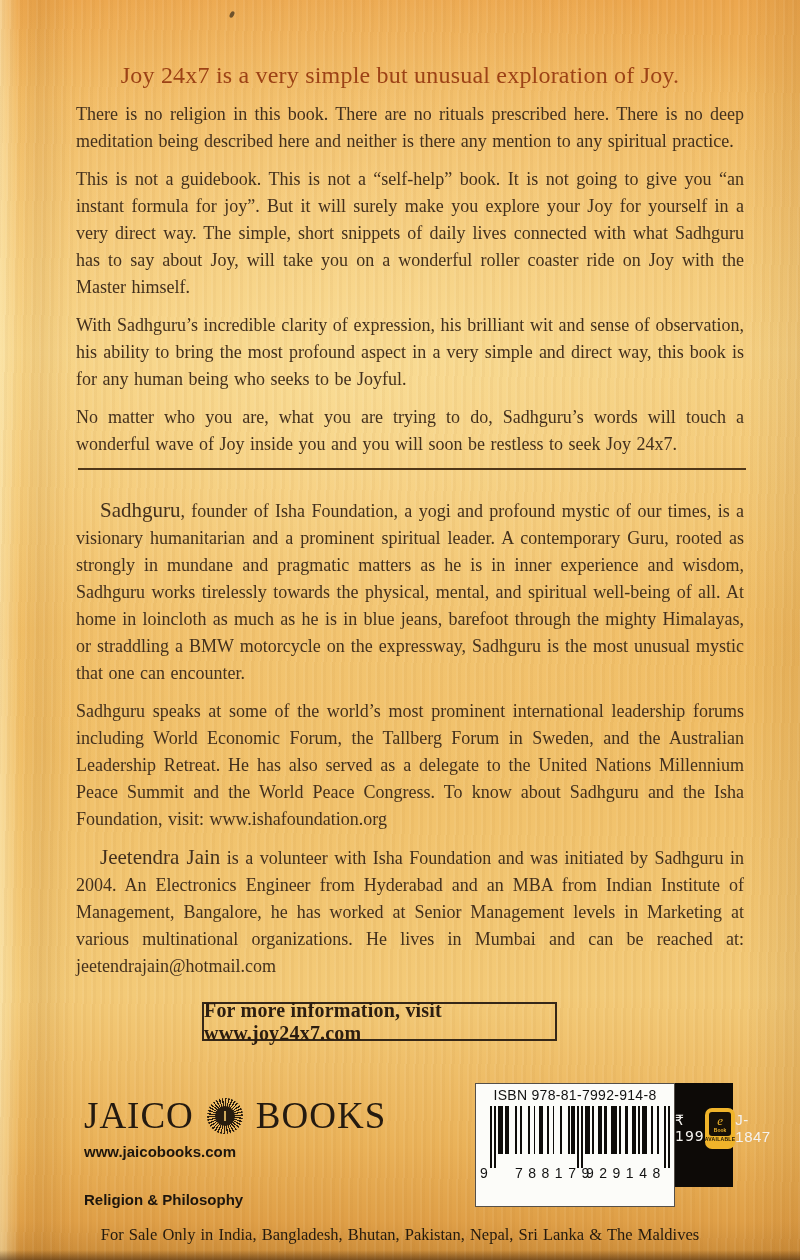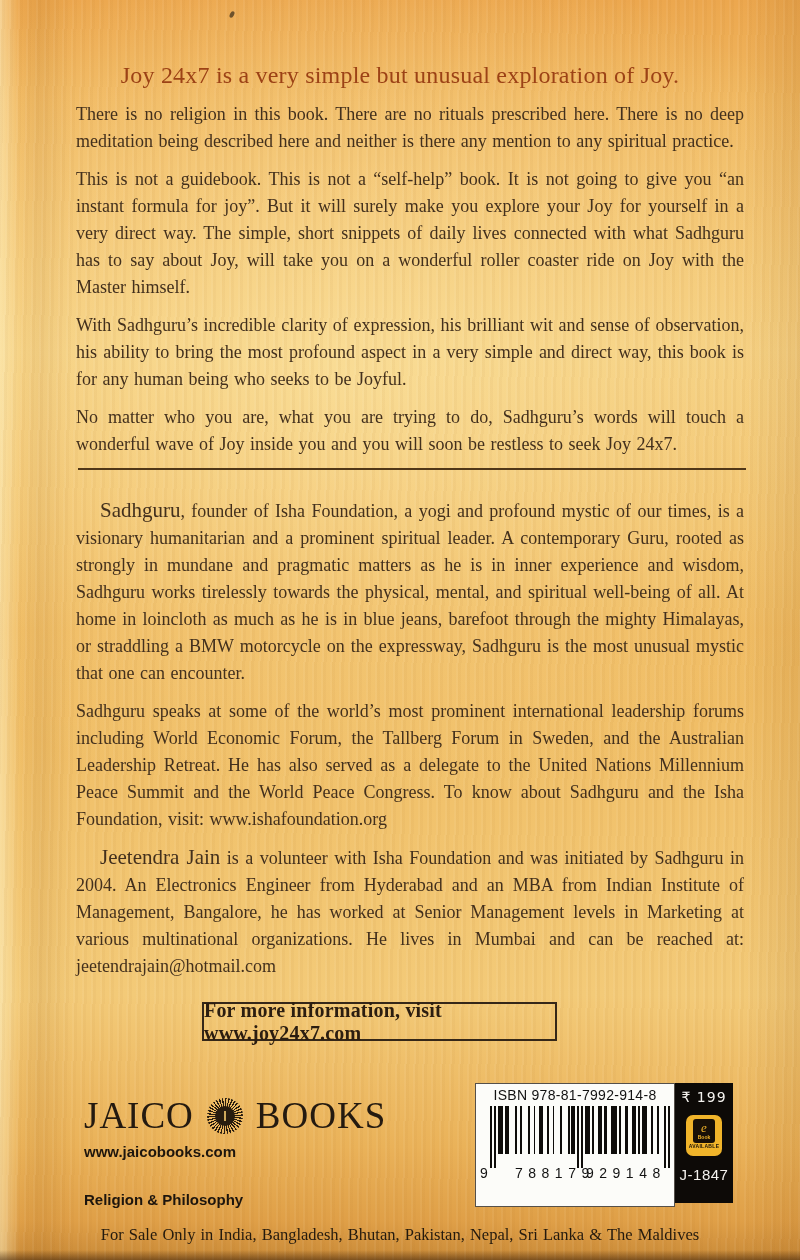--- a/index.html
+++ b/index.html
@@ -52,21 +52,21 @@
   .bc-white{position:relative;width:200px;height:124px;background:#fcfcf9;border:1px solid #55504a;box-sizing:border-box;}
   .bc-isbn{position:absolute;left:0;top:3px;width:100%;text-align:center;
     font-family:"Liberation Sans",sans-serif;font-size:14px;letter-spacing:.3px;color:#121212;}
   .ean-bars{position:absolute;left:14px;top:22px;width:180px;height:62px;}
   .bar{position:absolute;top:0;background:#0e0c0a;}
   .ean-digits{position:absolute;left:0;top:81px;width:100%;height:18px;
     font-family:"Liberation Sans",sans-serif;font-size:14px;color:#121212;}
   .ean-digits .d0{position:absolute;left:4px;}
   .ean-digits .d1{position:absolute;left:39px;letter-spacing:5.5px;text-align:right;}
   .ean-digits .d2{position:absolute;left:110px;letter-spacing:5.5px;}
-  .bc-panel{width:58px;height:120px;background:#0d0a07;display:flex;flex-direction:column;align-items:center;justify-content:space-between;padding:6px 0 20px;box-sizing:border-box;}
+  .bc-panel{width:58px;height:104px;background:#0d0a07;display:flex;flex-direction:row;align-items:center;justify-content:space-between;padding:6px 0 20px;box-sizing:border-box;}
   .bc-price{font-family:"DejaVu Sans","Liberation Sans",sans-serif;font-size:14px;color:#f4f2ee;letter-spacing:1px;}
   .ebadge{width:36px;height:41px;background:#f0b42a;border-radius:7px;display:flex;flex-direction:column;align-items:center;padding-top:4px;box-sizing:border-box;}
   .ebook{width:22px;height:24px;background:#171007;border-radius:3px;display:flex;flex-direction:column;align-items:center;justify-content:center;}
   .ebook .e{font-style:italic;font-size:13px;line-height:12px;color:#f0b42a;font-family:"Liberation Serif",serif;}
   .ebook .bk{font-family:"Liberation Sans",sans-serif;font-size:5px;line-height:6px;color:#f0b42a;font-weight:bold;}
   .eavail{font-family:"Liberation Sans",sans-serif;font-size:5px;line-height:7px;color:#171007;font-weight:bold;letter-spacing:.3px;}
   .bc-code{font-family:"Liberation Sans",sans-serif;font-size:15px;color:#f4f2ee;letter-spacing:.5px;}
   .footer{position:absolute;left:0;right:0;top:1225px;text-align:center;font-size:16.5px;color:#241a0e;word-spacing:1px;}
 </style>
 </head>

